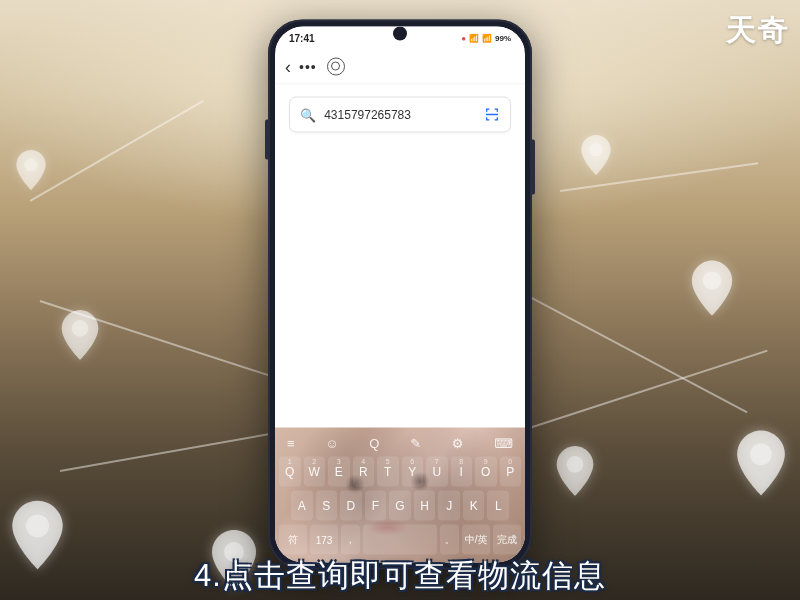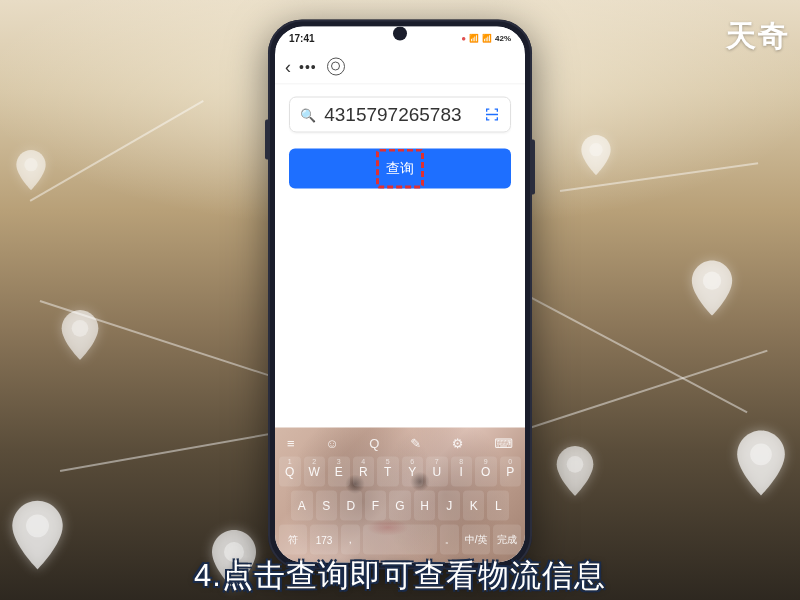--- a/index.html
+++ b/index.html
@@ -16,21 +16,21 @@
       radial-gradient(ellipse 600px 200px at 50% 15%, rgba(255,248,230,0.6), transparent 70%),
       linear-gradient(to bottom, #e8dcc5 0%, #d8c8a8 15%, #b8a078 35%, #8a7558 55%, #5a4d3a 75%, #2e2820 100%);
   }
   .network { position:absolute; inset:0; }
   .pin {
     position:absolute; width:32px; height:40px;
   }
   .pin svg { width:100%; height:100%; filter: drop-shadow(0 0 6px rgba(255,255,255,0.5)); }
   .line { position:absolute; background:rgba(255,255,255,0.45); height:1.5px; transform-origin:left center; }
   .watermark {
-    position:absolute; top:16px; right:10px; color:#fff;
+    position:absolute; top:10px; right:10px; color:#fff;
     font-size:30px; font-weight:600; letter-spacing:2px;
     text-shadow:0 1px 3px rgba(0,0,0,0.3);
   }
   .caption {
     position:absolute; bottom:3px; left:50%; transform:translateX(-50%);
     color:#fff; font-size:31px; font-weight:500; letter-spacing:1px;
     text-shadow: -2px -2px 0 #1a2b4a, 2px -2px 0 #1a2b4a, -2px 2px 0 #1a2b4a, 2px 2px 0 #1a2b4a, 0 0 6px rgba(0,0,0,0.5);
     white-space:nowrap;
   }
   
@@ -77,21 +77,21 @@
     display:flex; align-items:center; justify-content:center; cursor:pointer;
   }
   .close-circ::before { content:""; width:7px; height:7px; border:1.5px solid #555; border-radius:50%; }
   .content { flex:1; background:#fff; padding:12px 14px 0; }
   .search-box {
     height:36px; border:1px solid #e0e0e0; border-radius:7px;
     display:flex; align-items:center; padding:0 10px; gap:8px;
     box-shadow:0 1px 2px rgba(0,0,0,0.04);
   }
   .search-ic { color:#aaa; font-size:13px; }
-  .search-val { flex:1; font-size:19px; color:#333; }
+  .search-val { flex:1; font-size:12px; color:#333; }
   .scan-ic { width:16px; height:16px; }
   .query-btn {
     margin-top:16px; height:40px; background:#1e6fff; border-radius:6px;
     display:flex; align-items:center; justify-content:center;
     color:#fff; font-size:14px; cursor:pointer; position:relative;
   }
   .highlight {
     position:absolute; left:50%; top:50%; transform:translate(-50%,-50%);
     width:48px; height:40px; border:3px dashed #e03030; border-radius:4px;
     pointer-events:none;
@@ -182,45 +182,41 @@
 <div class="phone">
   <div class="screen">
 
     <div class="statusbar">
       <span>17:41</span>
       <div class="notch"></div>
       <div class="status-icons">
         <span style="color:#e05050">●</span>
         <span>📶</span>
         <span>📶</span>
-        <span>42%</span>
+        <span>99%</span>
       </div>
     </div>
 
     <div class="navbar">
       <span class="back">‹</span>
       <div class="nav-actions">
         <span class="dots">•••</span>
         <span class="close-circ"></span>
       </div>
     </div>
 
     <div class="content">
       <div class="search-box">
         <span class="search-ic">🔍</span>
         <span class="search-val">4315797265783</span>
         <svg class="scan-ic" viewBox="0 0 24 24">
             <path d="M3 3h5v2H5v3H3V3zm13 0h5v5h-2V5h-3V3zM3 16h2v3h3v2H3v-5zm16 0h2v5h-5v-2h3v-3zM3 11h18v2H3v-2z" fill="#1e6fff"></path>
           </svg>
       </div>
 
-      <div class="query-btn">
-        <span>查询</span>
-        <div class="highlight"></div>
-      </div>
     </div>
 
     <div class="kbd">
       <div class="kbd-top">
         <span>≡</span>
         <span>☺</span>
         <span>Q</span>
         <span>✎</span>
         <span>⚙</span>
         <span>⌨</span>

